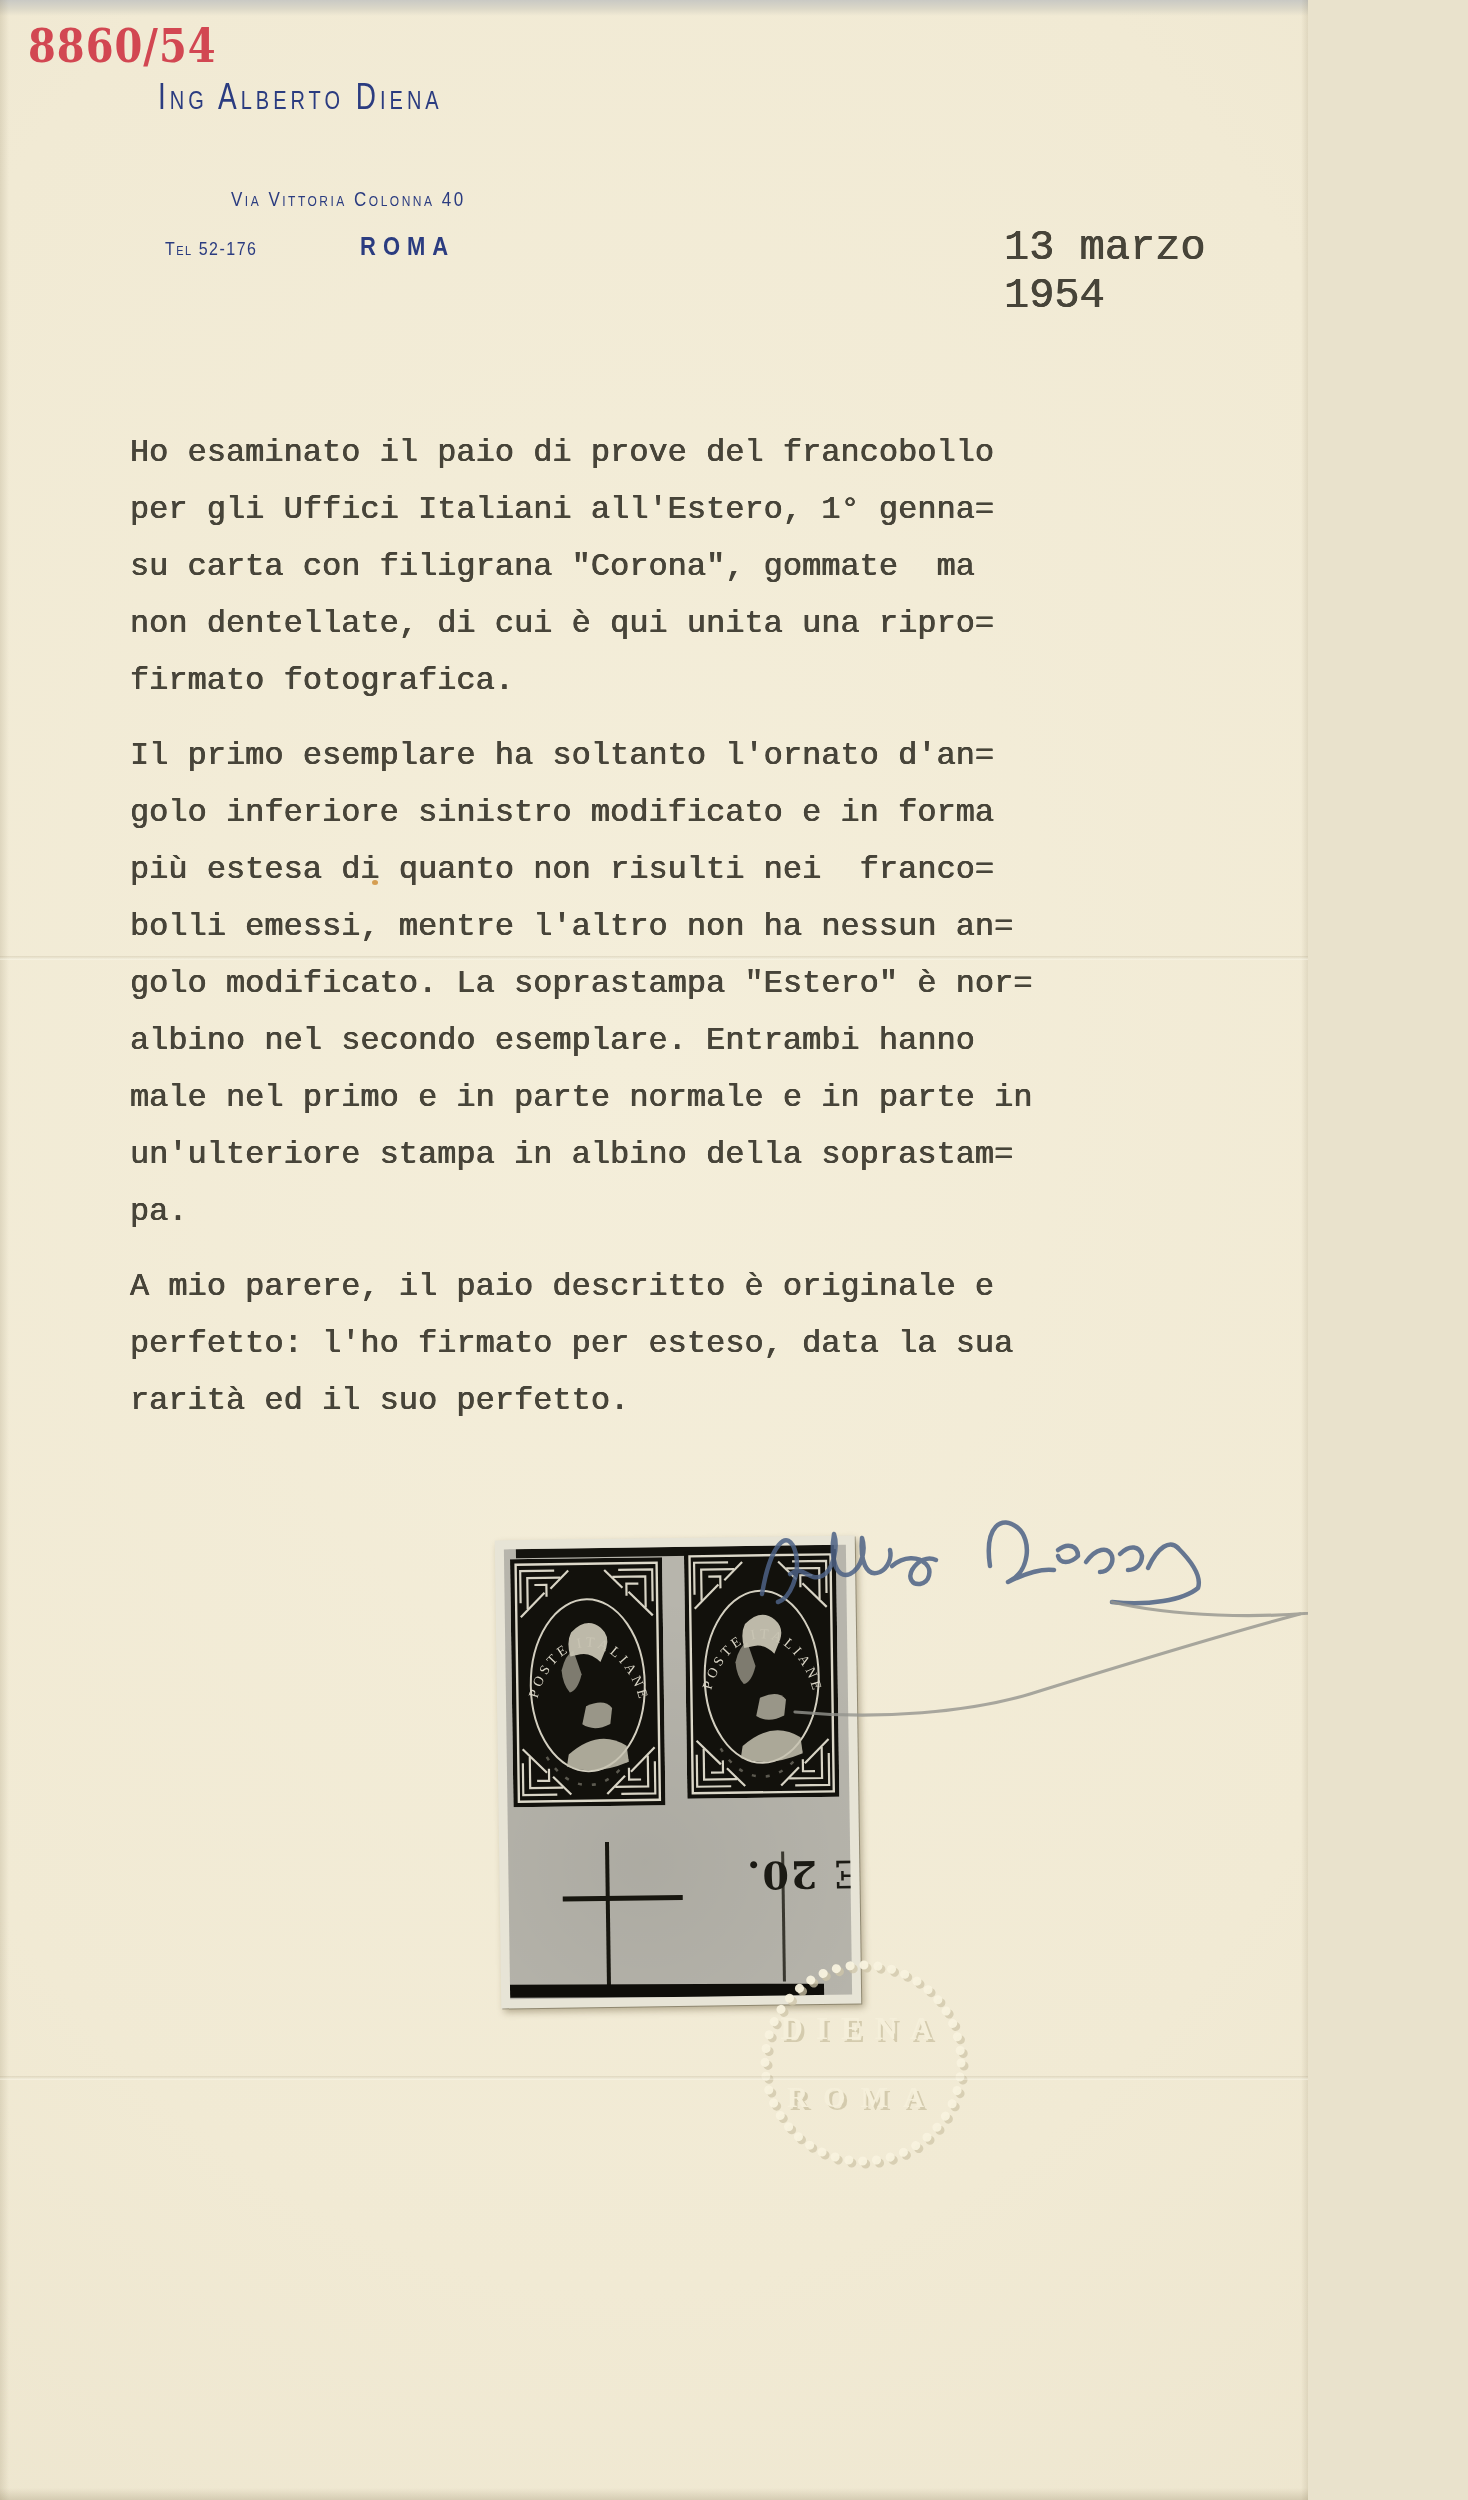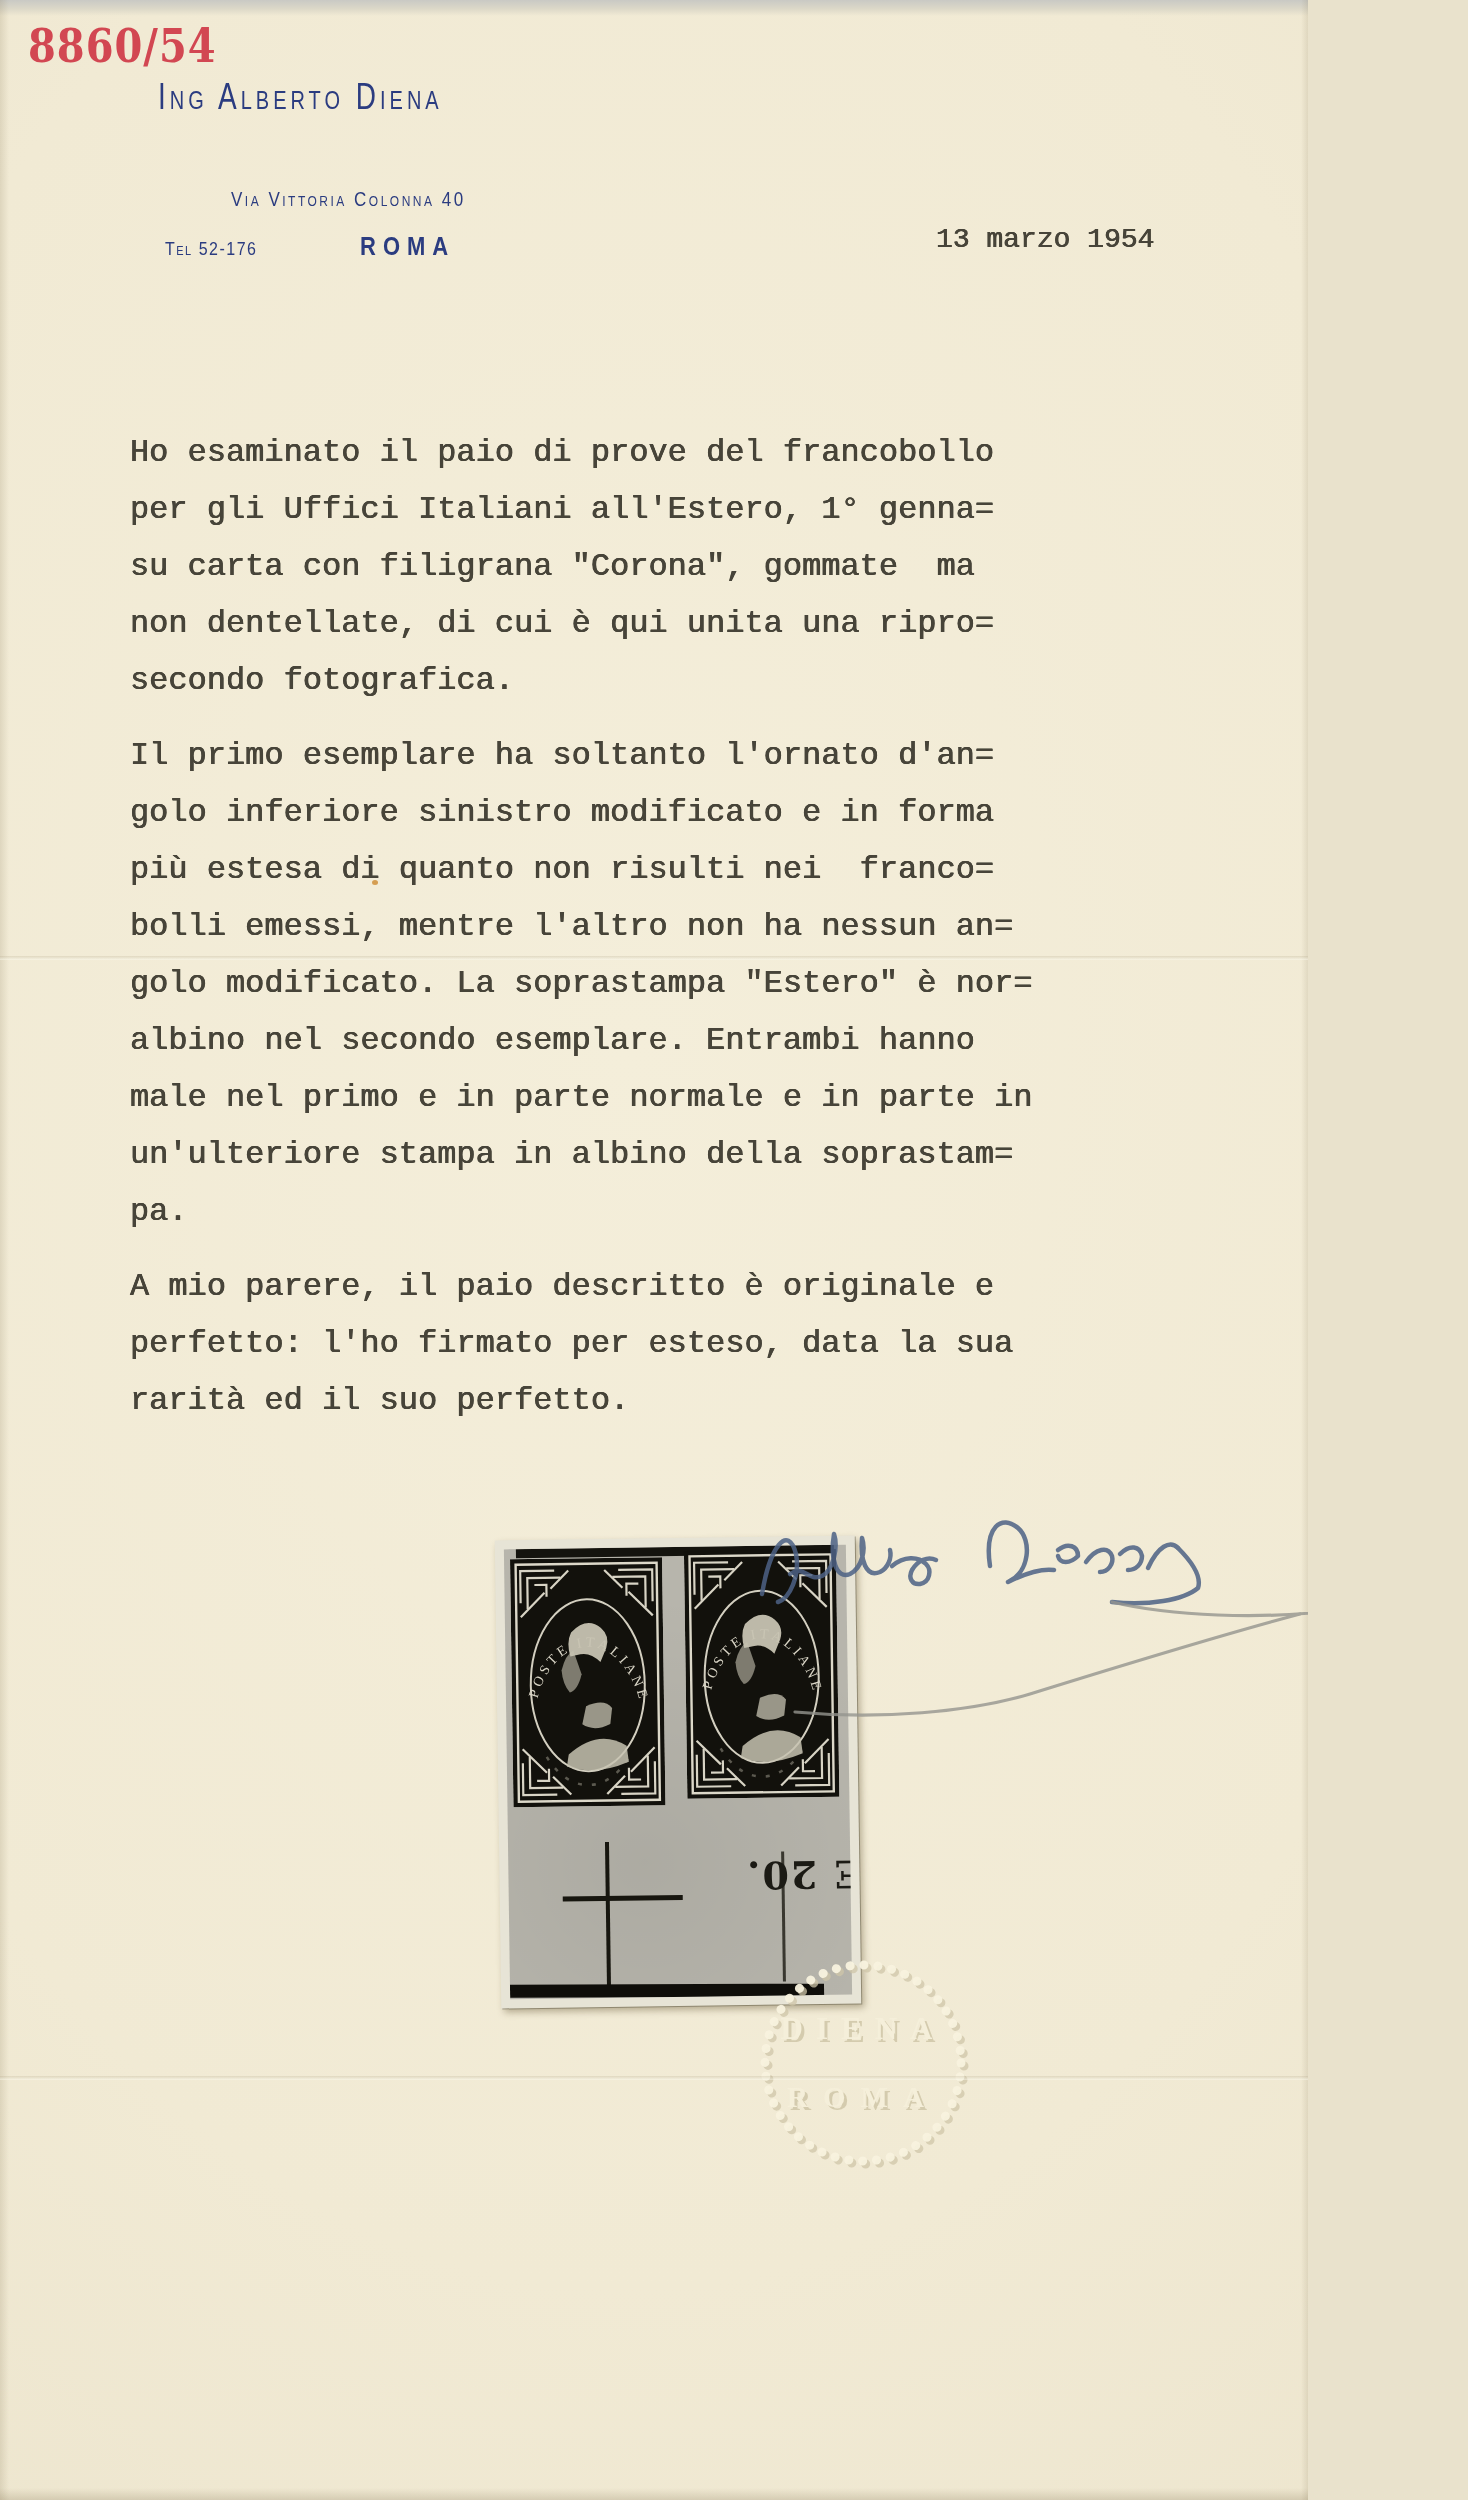--- a/index.html
+++ b/index.html
@@ -44,21 +44,21 @@
     font-size:16px; font-variant:small-caps; letter-spacing:1.5px;
     color:#2b3c80; transform:scaleY(1.2); transform-origin:left top;
   }
   .lh-city {
     position:absolute; left:360px; top:232px;
     font-size:22px; font-weight:bold; text-transform:uppercase; letter-spacing:7px;
     color:#2b3c80; transform:scaleY(1.15); transform-origin:left top;
   }
   .typed { font-family:"Liberation Mono","DejaVu Sans Mono",monospace; color:#474439;
     text-shadow:0.35px 0 currentColor, -0.35px 0 currentColor; }
-  .letter-date { position:absolute; left:936px; top:224px; font-size:28px; }
+  .letter-date { position:absolute; left:1004px; top:224px; font-size:42px; }
   .letter-body { position:absolute; left:130px; top:424px; width:1280px; font-size:32px; line-height:57px; }
   .line { white-space:pre; }
   .para + .para { margin-top:18px; }
 
   .crease { position:absolute; left:0; right:0; height:4px; z-index:9; pointer-events:none;
     background:linear-gradient(180deg, rgba(130,115,78,0.16), rgba(255,255,245,0.45)); }
   .c1 { top:956px; } .c2 { top:2076px; }
   .speck { position:absolute; border-radius:50%; }
   .sp1 { left:372px; top:880px; width:6px; height:5px; background:#cf8f3a; opacity:.85; }
   .sp2 { left:1406px; top:586px; width:5px; height:5px; background:#d4a24a; opacity:.8; }
@@ -113,21 +113,21 @@
   <div class="lh-tel">Tel 52-176</div>
   <div class="lh-city">Roma</div>
   <div class="letter-date typed">13 marzo 1954</div>
 
   <div class="letter-body typed">
     <div class="para">
       <div class="line">Ho esaminato il paio di prove del francobollo</div>
       <div class="line">per gli Uffici Italiani all'Estero, 1° genna=</div>
       <div class="line">su carta con filigrana "Corona", gommate  ma</div>
       <div class="line">non dentellate, di cui è qui unita una ripro=</div>
-      <div class="line">secondo fotografica.</div>
+      <div class="line">firmato fotografica.</div>
     </div>
     <div class="para">
       <div class="line">Il primo esemplare ha soltanto l'ornato d'an=</div>
       <div class="line">golo inferiore sinistro modificato e in forma</div>
       <div class="line">più estesa di quanto non risulti nei  franco=</div>
       <div class="line">bolli emessi, mentre l'altro non ha nessun an=</div>
       <div class="line">golo modificato. La soprastampa "Estero" è nor=</div>
       <div class="line">albino nel secondo esemplare. Entrambi hanno</div>
       <div class="line">male nel primo e in parte normale e in parte in</div>
       <div class="line">un'ulteriore stampa in albino della soprastam=</div>

